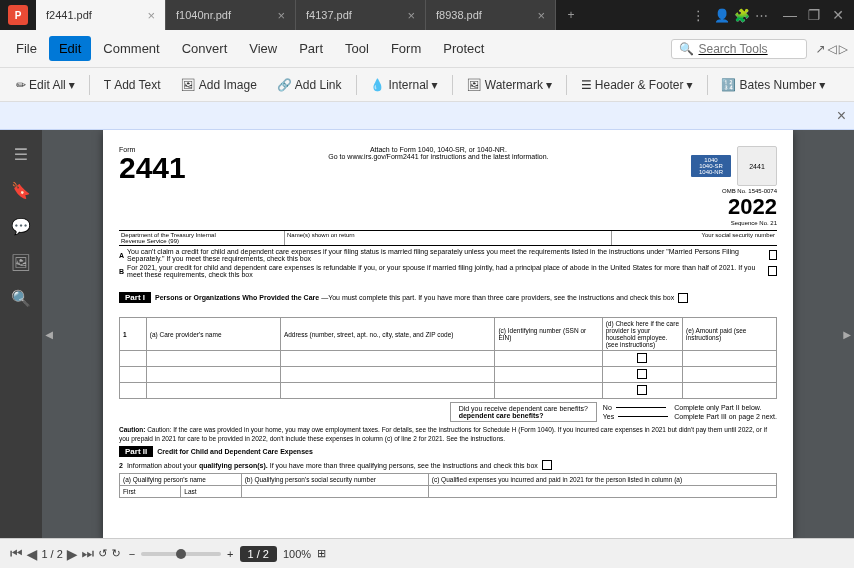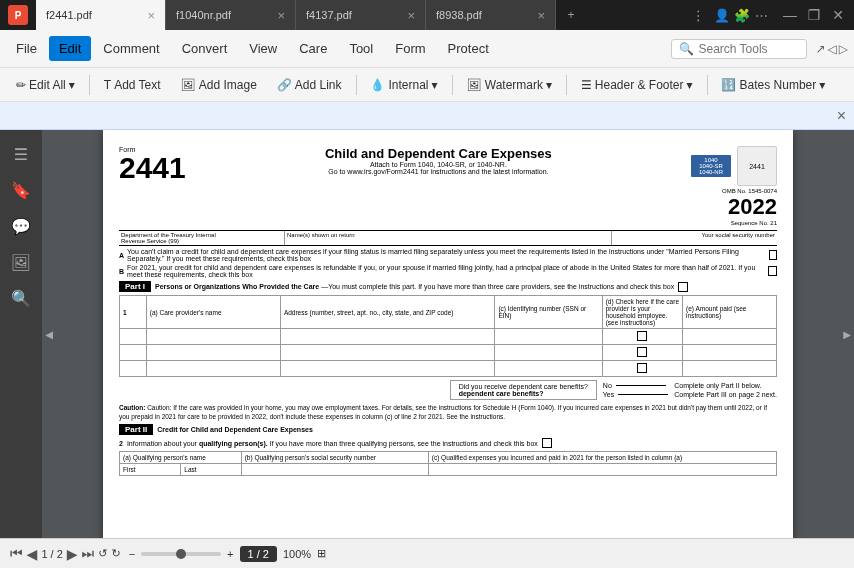--- a/index.html
+++ b/index.html
@@ -29,21 +29,21 @@
     .menu-bar {
       display: flex; align-items: center; background: #f5f5f5; height: 38px;
       border-bottom: 1px solid #ddd; padding: 0 6px; gap: 2px;
     }
     .menu-item {
       padding: 5px 10px; font-size: 13px; color: #333; cursor: pointer;
       border-radius: 3px;
     }
     .menu-item.active { background: #0078d7; color: #000000; }
     .menu-search { margin-left: auto; display:flex; align-items:center; background: white; border: 1px solid #ccc; border-radius: 3px; padding: 2px 8px; gap: 4px; }
-    .menu-search input { border: none; outline: none; font-size: 12px; width: 100px; }
+    .menu-search input { border: none; outline: none; font-size: 12px; width: 100px; text-decoration: underline; }
 
     
     .toolbar {
       display: flex; align-items: center; background: #f5f5f5; height: 34px;
       border-bottom: 1px solid #ddd; padding: 0 8px; gap: 4px;
     }
     .toolbar-btn {
       display: flex; align-items: center; padding: 4px 8px; font-size: 12px;
       color: #333; cursor: pointer; border-radius: 3px; gap: 3px; white-space: nowrap;
     }
@@ -143,21 +143,21 @@
     <div class="win-btn">✕</div>
   </div>
 </div>
 
 <div class="menu-bar">
   <div class="menu-item">File</div>
   <div class="menu-item active">Edit</div>
   <div class="menu-item">Comment</div>
   <div class="menu-item">Convert</div>
   <div class="menu-item">View</div>
-  <div class="menu-item">Care</div>
+  <div class="menu-item">Part</div>
   <div class="menu-item">Tool</div>
   <div class="menu-item">Form</div>
   <div class="menu-item">Protect</div>
   <div class="menu-search" style="margin-left:auto;">
     <span style="color:#666;">🔍</span>
     <input type="text" placeholder="Search Tools" style="">
   </div>
   <span style="margin-left:6px;color:#666;cursor:pointer;">↗</span>
   <span style="color:#666;cursor:pointer;">◁</span>
   <span style="color:#666;cursor:pointer;">▷</span>
@@ -228,21 +228,20 @@
       <div style="width:14px;display:flex;align-items:center;justify-content:center;color:#aaa;cursor:pointer;font-size:10px;">◀</div>
       <div class="doc-scroll-area">
         <div class="doc-page">
 
           <div style="display:flex;align-items:flex-start;gap:8px;margin-bottom:4px;">
             <div>
               <div style="font-size:7px;">Form</div>
               <div style="font-size:30px;font-weight:bold;line-height:1;">2441</div>
             </div>
             <div style="flex:1;text-align:center;">
-              <div style="font-size:13px;font-weight:bold;">Child and Dependent Care Expenses</div>
               <div style="font-size:7px;">Attach to Form 1040, 1040-SR, or 1040-NR.</div>
               <div style="font-size:7px;">Go to www.irs.gov/Form2441 for instructions and the latest information.</div>
             </div>
             <div style="text-align:right;">
               <div style="display:flex;gap:6px;align-items:center;justify-content:flex-end;">
 
                 <div style="width:40px;background:#3060a0;color:white;font-size:6px;padding:2px;text-align:center;border-radius:1px;">
                   <div>1040</div>
                     <div>1040-SR</div>
                     <div>1040-NR</div>
@@ -269,21 +268,21 @@
             <span>You can't claim a credit for child and dependent care expenses if your filing status is married filing separately unless you meet the requirements listed in the instructions under "Married Persons Filing Separately." If you meet these requirements, check this box</span>
             <div class="doc-checkbox"></div>
           </div>
 
           <div style="display:flex;align-items:center;gap:3px;margin:2px 0;font-size:7px;">
             <strong>B</strong>
             <span>For 2021, your credit for child and dependent care expenses is refundable if you, or your spouse if married filing jointly, had a principal place of abode in the United States for more than half of 2021. If you meet these requirements, check this box</span>
             <div class="doc-checkbox"></div>
           </div>
 
-          <div style="display:flex;align-items:center;margin:3px 0;gap:4px;">
+          <div style="display:flex;align-items:center;margin:14px 0;gap:4px;">
             <div style="background:#000;color:white;padding:1px 6px;font-size:8px;font-weight:bold;white-space:nowrap;">Part I</div>
             <div style="font-size:7px;">
               <strong>Persons or Organizations Who Provided the Care</strong>
               <span>—You must complete this part.</span>
               <span>If you have more than three care providers, see the instructions and check this box</span>
               <div class="doc-checkbox" style="display:inline-block;vertical-align:middle;margin-left:2px;"></div>
             </div>
           </div>
 
           <table class="doc-table" style="font-size:6.5px;margin-bottom:3px;">

